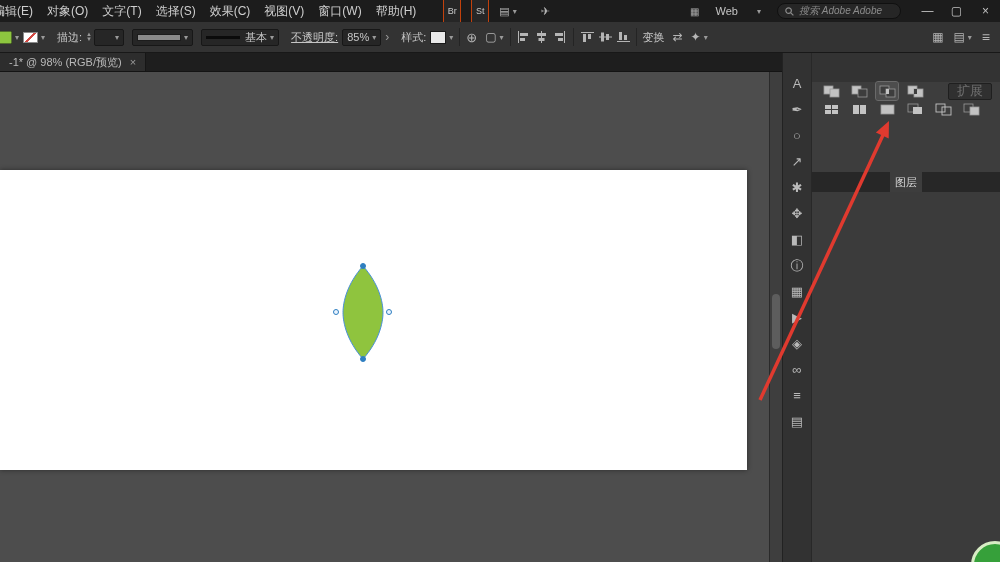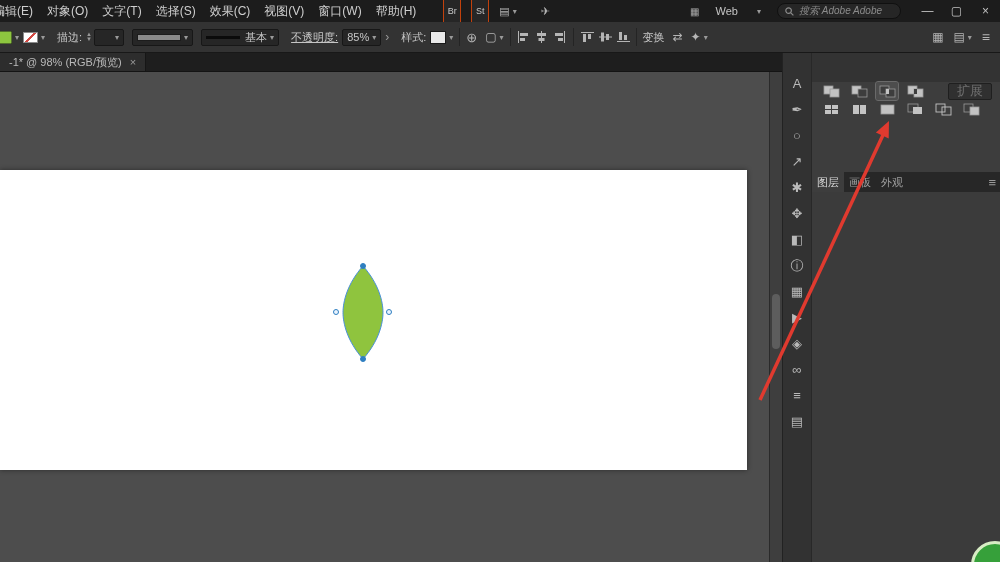--- a/index.html
+++ b/index.html
@@ -108,21 +108,21 @@
   .pf-body { position:absolute; left:0; top:29px; width:188px; height:90px;
     background:#3d3d3d; color:#ababab; font-size:11px; }
   .pf-label { padding:5px 8px 3px 8px; }
   .pf-row { display:flex; align-items:center; gap:6px; padding:0 8px; }
   .pf-btn { width:22px; height:18px; display:flex; align-items:center;
     justify-content:center; border-radius:2px; }
   .pf-btn.targeted { background:#4d4d4d; outline:1px solid #6a6a6a; }
   .expand-btn { margin-left:auto; width:44px; height:17px; background:#303030;
     border:1px solid #1f1f1f; border-radius:2px; color:#6f6f6f; font-size:13px;
     display:flex; align-items:center; justify-content:center; }
-  .tabs2 { top:119px; }
+  .tabs2 { top:119px;flex-direction:column; }
   .layers-body { position:absolute; left:0; top:139px; width:188px; height:370px;
     background:#3b3b3b; }
 
   
   .arrow-overlay { position:absolute; left:0; top:0; width:1000px; height:562px;
     pointer-events:none; z-index:50; }
   .corner-badge { position:absolute; left:971px; top:541px; width:48px; height:48px;
     border-radius:50%; background:#36a03a; border:3px solid #d7edc4; z-index:60; }
 </style>
 </head>

